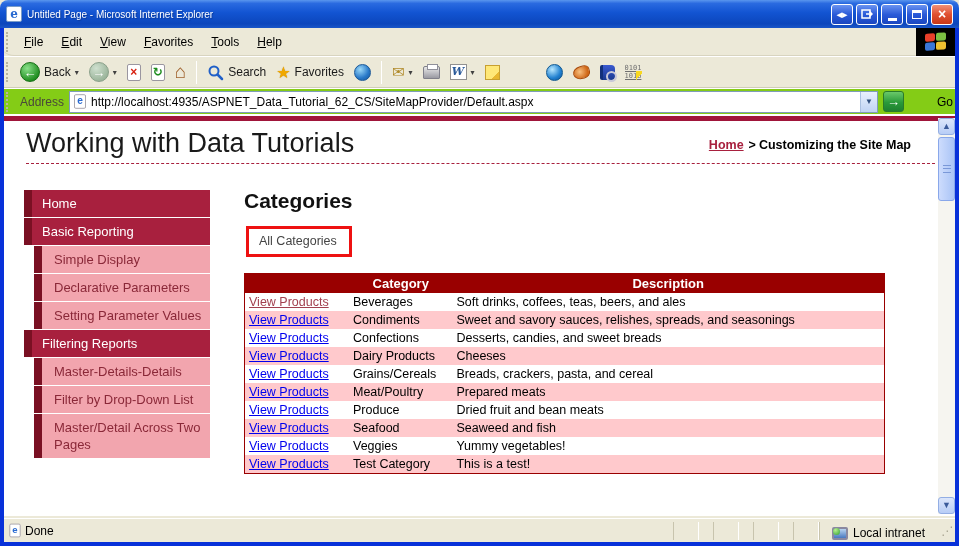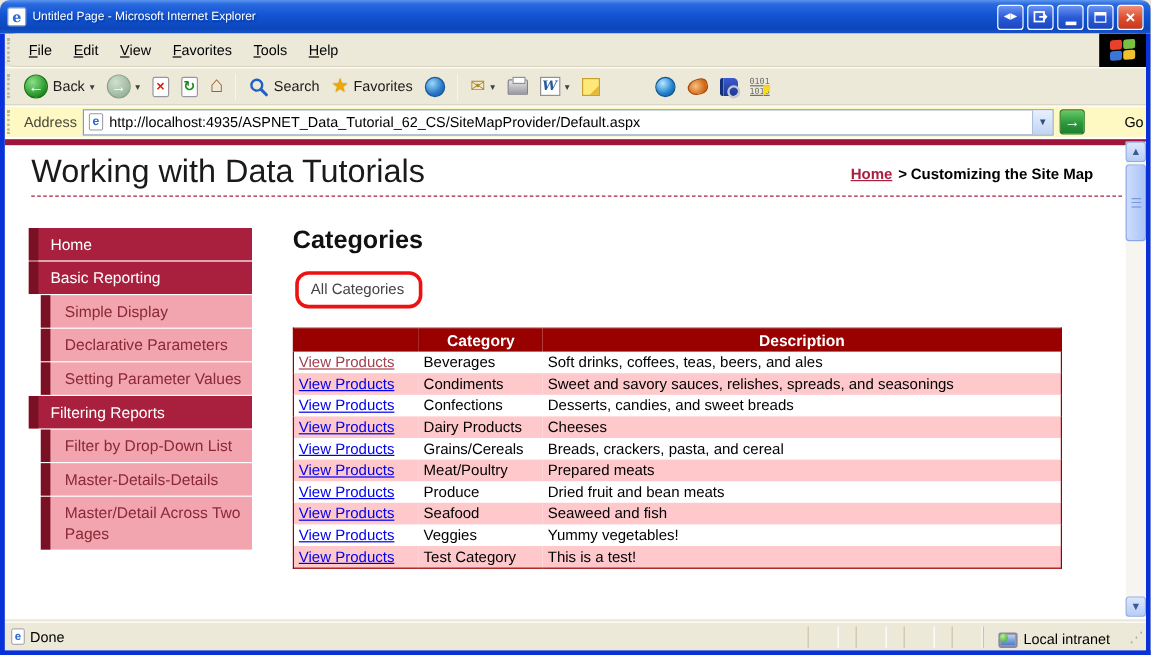--- a/index.html
+++ b/index.html
@@ -78,21 +78,21 @@
   .note-ico { width:15px; height:15px; background:linear-gradient(135deg,#ffe878 70%,#e8b830 70%); border:1px solid #c8a030; }
   .msn-ico { width:17px; height:17px; border-radius:50%; background:radial-gradient(circle at 35% 30%,#b8e8ff,#2080d0 60%,#105090 100%); border:1px solid #105890; }
   .fox-ico { width:17px; height:13px; background:radial-gradient(circle at 40% 40%,#f8c080,#d06818 70%); border-radius:60% 40% 50% 60%; transform:rotate(-15deg); border:1px solid #a84808; }
   .book-ico { width:15px; height:15px; background:linear-gradient(180deg,#3a5ad0,#1a3a90); border-radius:2px 4px 4px 2px; border-left:3px solid #12307a; position:relative; }
   .book-ico::after { content:""; position:absolute; right:-2px; bottom:-2px; width:7px; height:7px; border:2px solid #c8c8d8; border-radius:50%; }
   .code-ico { width:17px; height:16px; font:7px/8px "DejaVu Sans Mono",monospace; color:#707070; overflow:hidden; position:relative;text-decoration:underline; }
   .code-ico::after { content:""; position:absolute; right:0; bottom:0; width:6px; height:9px; background:linear-gradient(135deg,#f8d820 60%,transparent 60%); }
   .tb-sep { width:1px; height:23px; background:#c8c4ad; margin:0 5px; border-right:1px solid #fff; }
   
   .addressbar {
-    position:absolute; top:88px; left:0; right:0; height:26px; background:#fef9c3;
+    position:absolute; top:88px; left:0; right:0; height:26px; background:#84cc16;
     border-top:1px solid #fff; display:flex; align-items:center; padding:0 6px 0 4px; gap:5px;
   }
   .addr-label { font-size:12px; color:#4a473a; }
   .addr-field {
     flex:1; height:22px; background:#fff; border:1px solid #7f9db9; display:flex; align-items:center; padding-left:3px;
   }
   .addr-field .page-ico { transform:scale(.85); }
   .addr-input {
     flex:1; border:none; outline:none; font:12px "Liberation Sans","DejaVu Sans",sans-serif; color:#000; padding-left:4px; background:transparent;
   }
@@ -121,21 +121,21 @@
   
   .sidebar { position:absolute; top:76px; left:20px; width:186px; font-size:13px; }
   .nav-item { display:block; margin-bottom:1px; line-height:17px; text-decoration:none; }
   .nav-top { background:#A8203E; border-left:8px solid #7A1023; color:#fff; padding:5px 4px 5px 10px; }
   .nav-sub { margin-left:10px; background:#F2A5AE; border-left:8px solid #7A1023; color:#8a2838; padding:5px 4px 5px 12px; }
   
   .main { position:absolute; top:75px; left:240px; right:36px; }
   .main h2 { font-size:21px; font-weight:bold; color:#111; font-family:Liberation Sans, sans-serif; }
   .all-cats {
     display:inline-block; margin-top:13px; margin-left:2px; padding:5px 12px 6px 10px;
-    border:3px solid #EE1111; border-radius:11px; font-size:12.5px; color:#444;
+    border:3px solid #EE1111; border-radius:0; font-size:12.5px; color:#444;
   }
   table.cats { margin-top:16px; border-collapse:collapse; border:1px solid #990000; font-size:12.5px; width:641px; }
   table.cats th {
     background:#990000; color:#fff; font-weight:bold; text-align:center; padding:2px 4px; font-size:13px;
   }
   table.cats td { padding:2px 4px; height:16px; white-space:nowrap; color:#000; }
   table.cats tr.alt td { background:#FFC9CC; }
   table.cats col.c1 { width:104px; } table.cats col.c2 { width:103px; } table.cats col.c3 { width:430px; }
   table.cats a { color:#0000EE; text-decoration:underline; }
   table.cats tr.visited a { color:#A2404F; }
@@ -294,22 +294,22 @@
     </div>
     <div class="dashed"></div>
 
     <div class="sidebar">
       <a href="#" class="nav-item nav-top">Home</a>
       <a href="#" class="nav-item nav-top">Basic Reporting</a>
       <a href="#" class="nav-item nav-sub">Simple Display</a>
       <a href="#" class="nav-item nav-sub">Declarative Parameters</a>
       <a href="#" class="nav-item nav-sub">Setting Parameter Values</a>
       <a href="#" class="nav-item nav-top">Filtering Reports</a>
+      <a href="#" class="nav-item nav-sub">Master-Details-Details</a>
       <a href="#" class="nav-item nav-sub">Filter by Drop-Down List</a>
-      <a href="#" class="nav-item nav-sub">Master-Details-Details</a>
       <a href="#" class="nav-item nav-sub">Master/Detail Across Two Pages</a>
     </div>
 
     <div class="main">
       <h2>Categories</h2>
       <div class="all-cats">All Categories</div>
 
       <table class="cats">
         <colgroup>
             <col class="c1">

